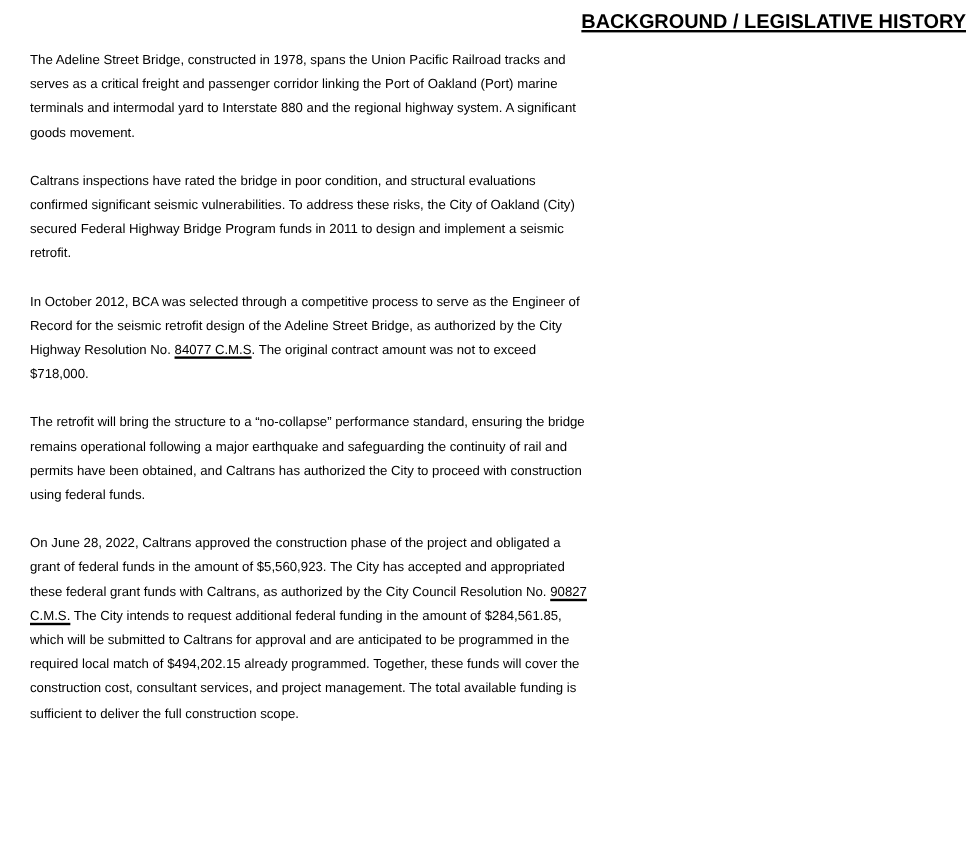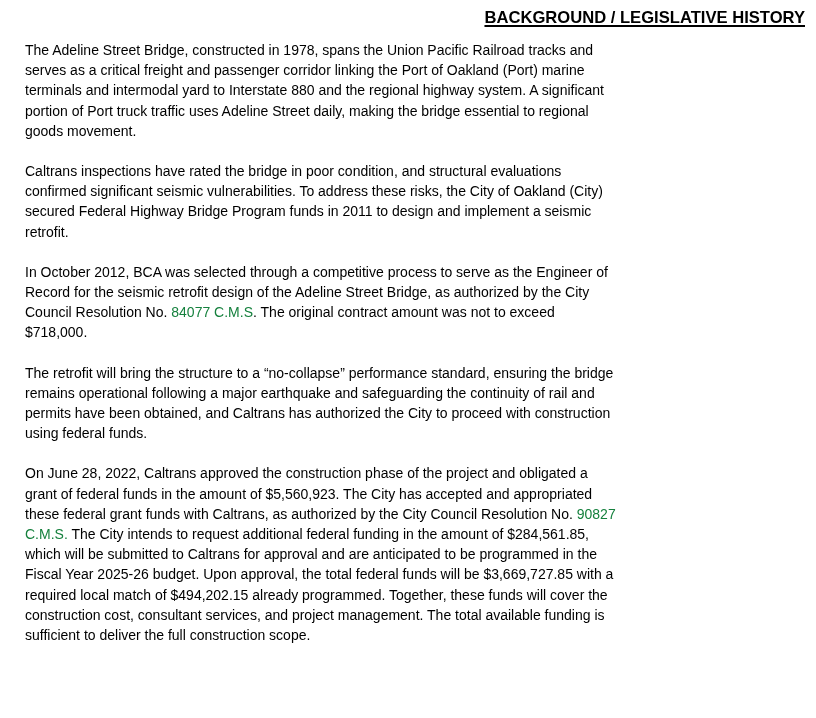--- a/index.html
+++ b/index.html
@@ -26,62 +26,62 @@
       font-size: 16.6px;
       text-decoration: underline;
       text-decoration-thickness: 2px;
       text-underline-offset: 2px;
       line-height: 20px;
       margin: 0 0 12px 0;
       letter-spacing: 0px;
       text-align: right;
     }
     .para {
-      font-size: 14px;
+      font-size: 11px;
       line-height: 20.2px;
       margin: 0 0 20px 0;
       white-space: nowrap;
     }
     .line {
       display: block;
     }
     a.link {
-      color: #15803d;
+      color: #000000;
+      text-decoration: underline;
       text-decoration-thickness: 1.5px;
       text-underline-offset: 2px;
       cursor: pointer;
     }
   </style>
 </head>
 <body>
 
 <div class="page">
 
   <div class="heading">BACKGROUND / LEGISLATIVE HISTORY</div>
 
   <div class="para">
     <span class="line">The Adeline Street Bridge, constructed in 1978, spans the Union Pacific Railroad tracks and</span>
     <span class="line">serves as a critical freight and passenger corridor linking the Port of Oakland (Port) marine</span>
     <span class="line">terminals and intermodal yard to Interstate 880 and the regional highway system. A significant</span>
-    <span class="line">portion of Port truck traffic uses Adeline Street daily, making the bridge essential to regional</span>
     <span class="line">goods movement.</span>
   </div>
 
   <div class="para">
     <span class="line">Caltrans inspections have rated the bridge in poor condition, and structural evaluations</span>
     <span class="line">confirmed significant seismic vulnerabilities. To address these risks, the City of Oakland (City)</span>
     <span class="line">secured Federal Highway Bridge Program funds in 2011 to design and implement a seismic</span>
     <span class="line">retrofit.</span>
   </div>
 
   <div class="para">
     <span class="line">In October 2012, BCA was selected through a competitive process to serve as the Engineer of</span>
     <span class="line">Record for the seismic retrofit design of the Adeline Street Bridge, as authorized by the City</span>
     <span class="line">
-      <span>Council Resolution No. </span><a class="link">84077 C.M.S</a><span>. The original contract amount was not to exceed</span>
+      <span>Highway Resolution No. </span><a class="link">84077 C.M.S</a><span>. The original contract amount was not to exceed</span>
     </span>
     <span class="line">$718,000.</span>
   </div>
 
   <div class="para">
     <span class="line">The retrofit will bring the structure to a “no-collapse” performance standard, ensuring the bridge</span>
     <span class="line">remains operational following a major earthquake and safeguarding the continuity of rail and</span>
     <span class="line">permits have been obtained, and Caltrans has authorized the City to proceed with construction</span>
     <span class="line">using federal funds.</span>
   </div>
@@ -89,19 +89,18 @@
   <div class="para">
     <span class="line">On June 28, 2022, Caltrans approved the construction phase of the project and obligated a</span>
     <span class="line">grant of federal funds in the amount of $5,560,923. The City has accepted and appropriated</span>
     <span class="line">
       <span>these federal grant funds with Caltrans, as authorized by the City Council Resolution No. </span><a class="link">90827</a>
     </span>
     <span class="line">
       <a class="link">C.M.S.</a><span> The City intends to request additional federal funding in the amount of $284,561.85,</span>
     </span>
     <span class="line">which will be submitted to Caltrans for approval and are anticipated to be programmed in the</span>
-    <span class="line">Fiscal Year 2025-26 budget. Upon approval, the total federal funds will be $3,669,727.85 with a</span>
     <span class="line">required local match of $494,202.15 already programmed. Together, these funds will cover the</span>
     <span class="line">construction cost, consultant services, and project management. The total available funding is</span>
     <span class="line">sufficient to deliver the full construction scope.</span>
   </div>
 
 </div>
 
 </body></html>

